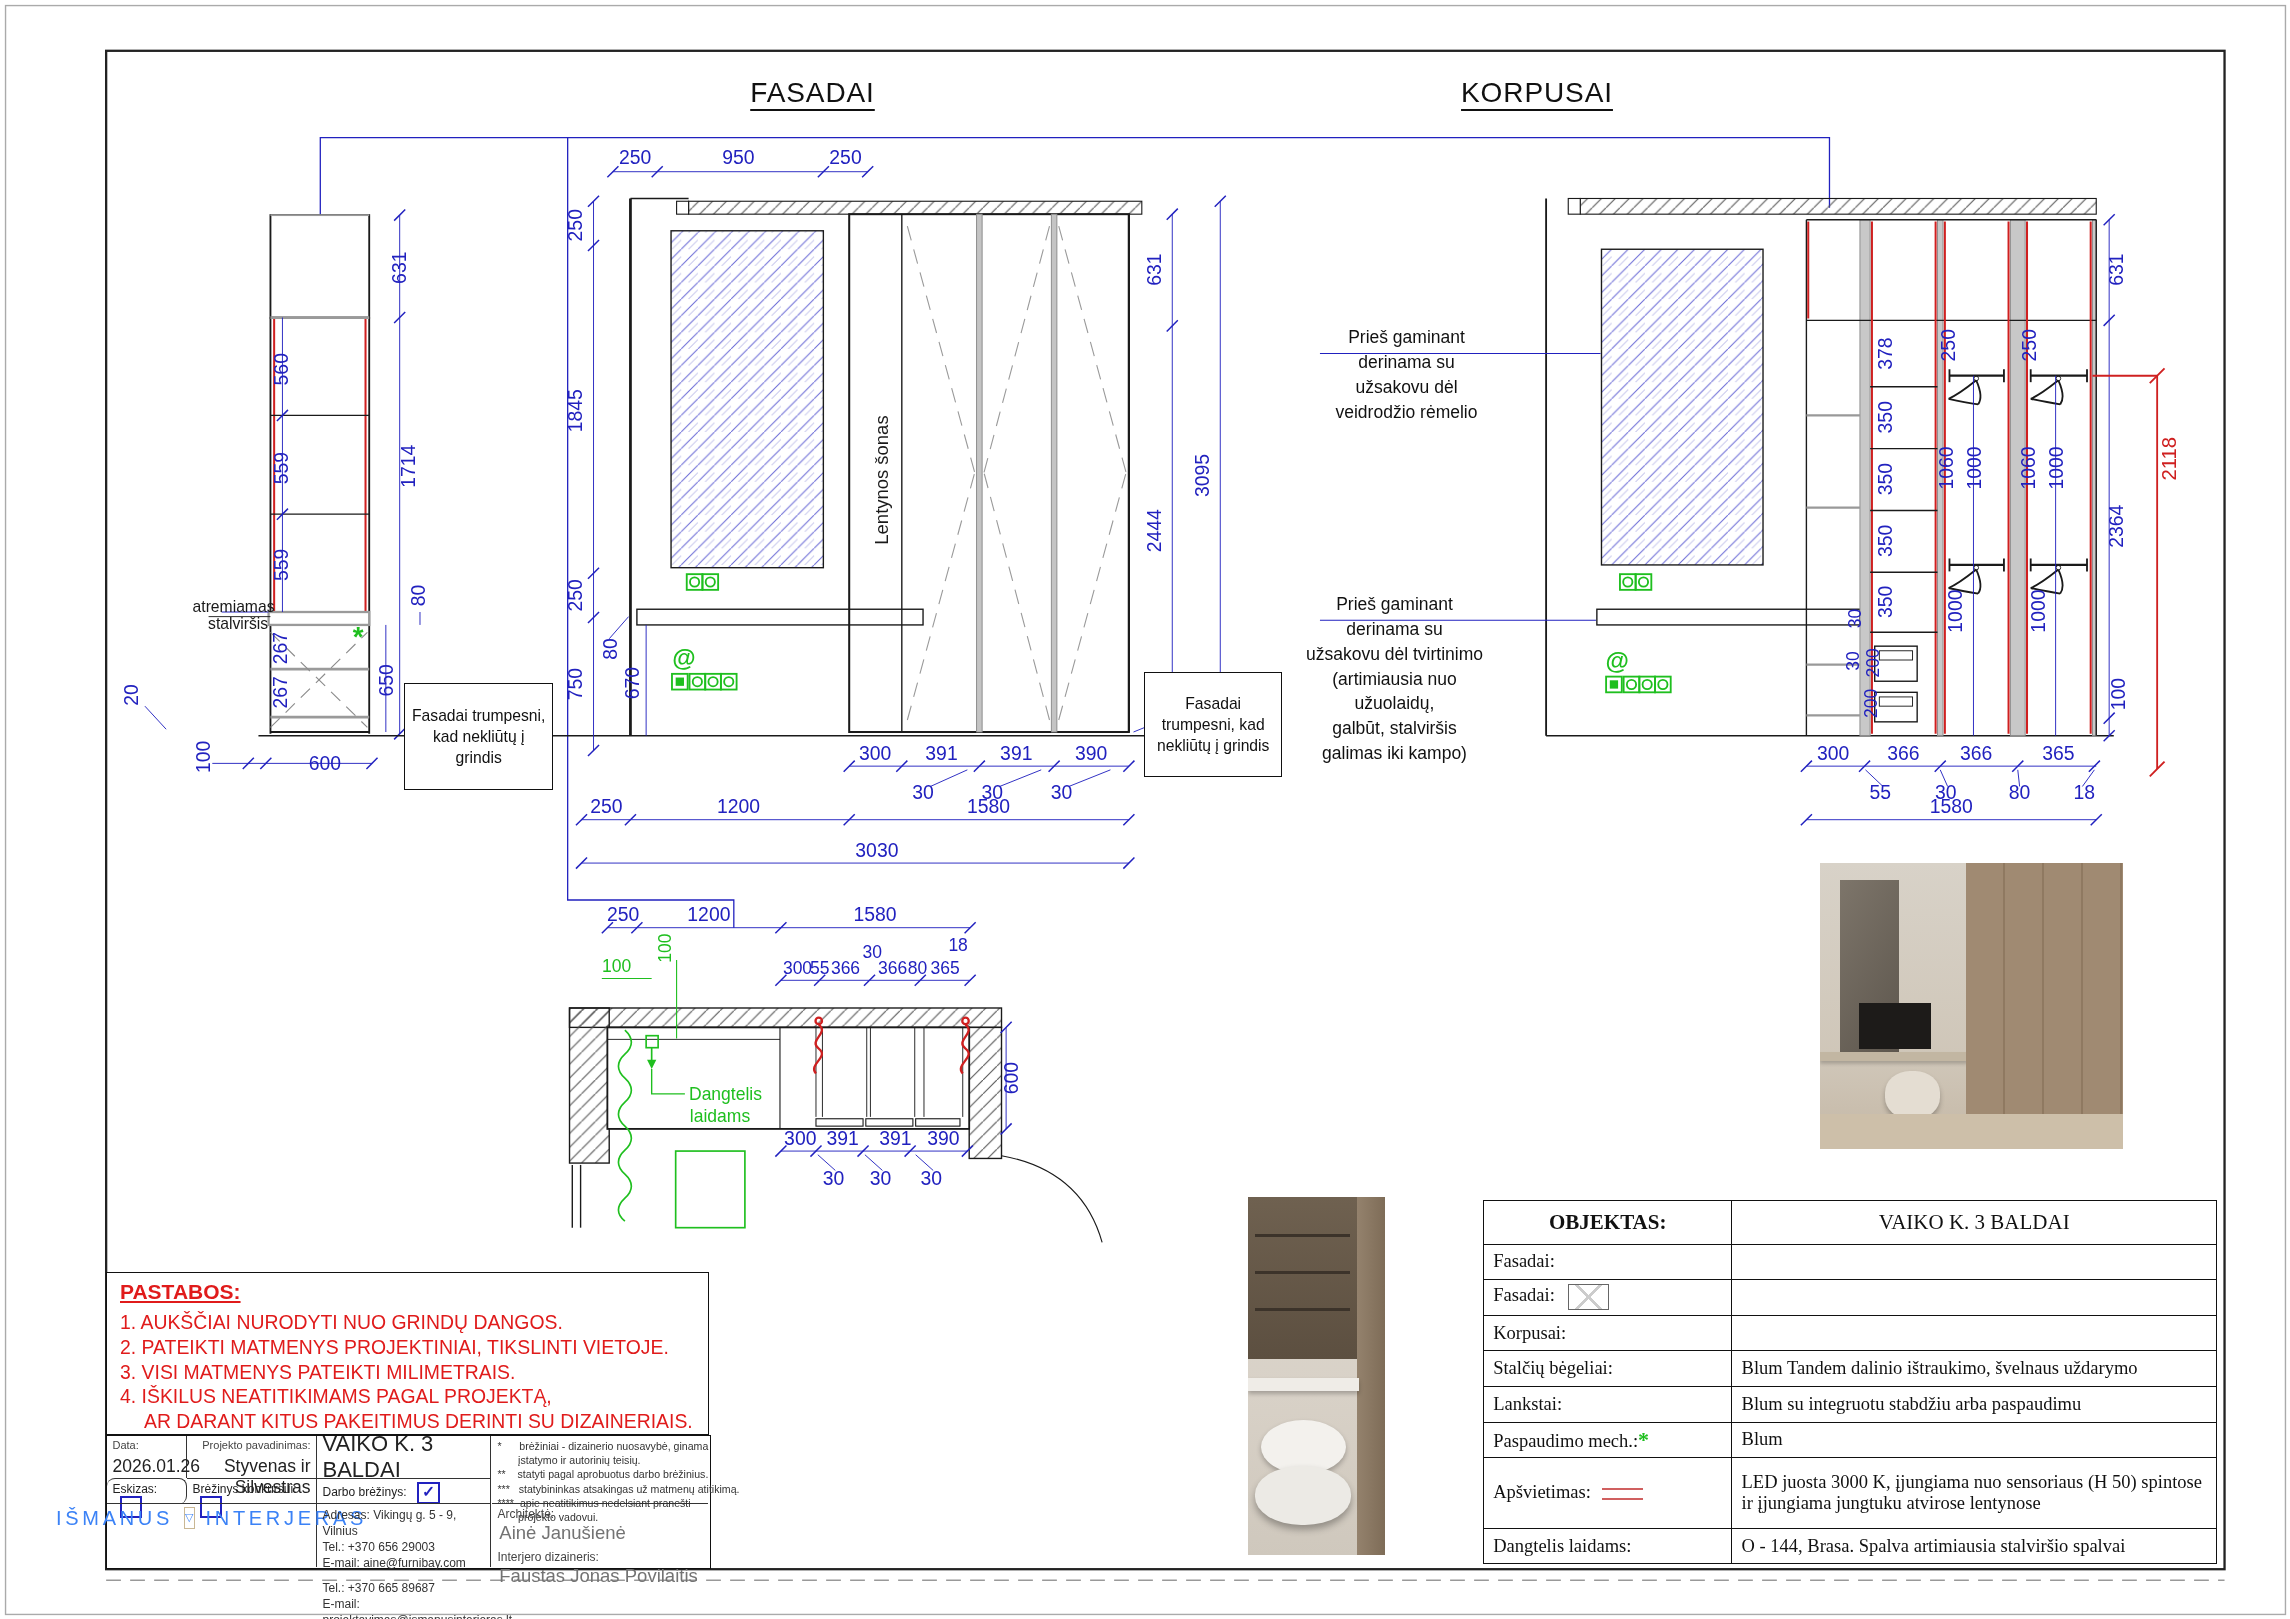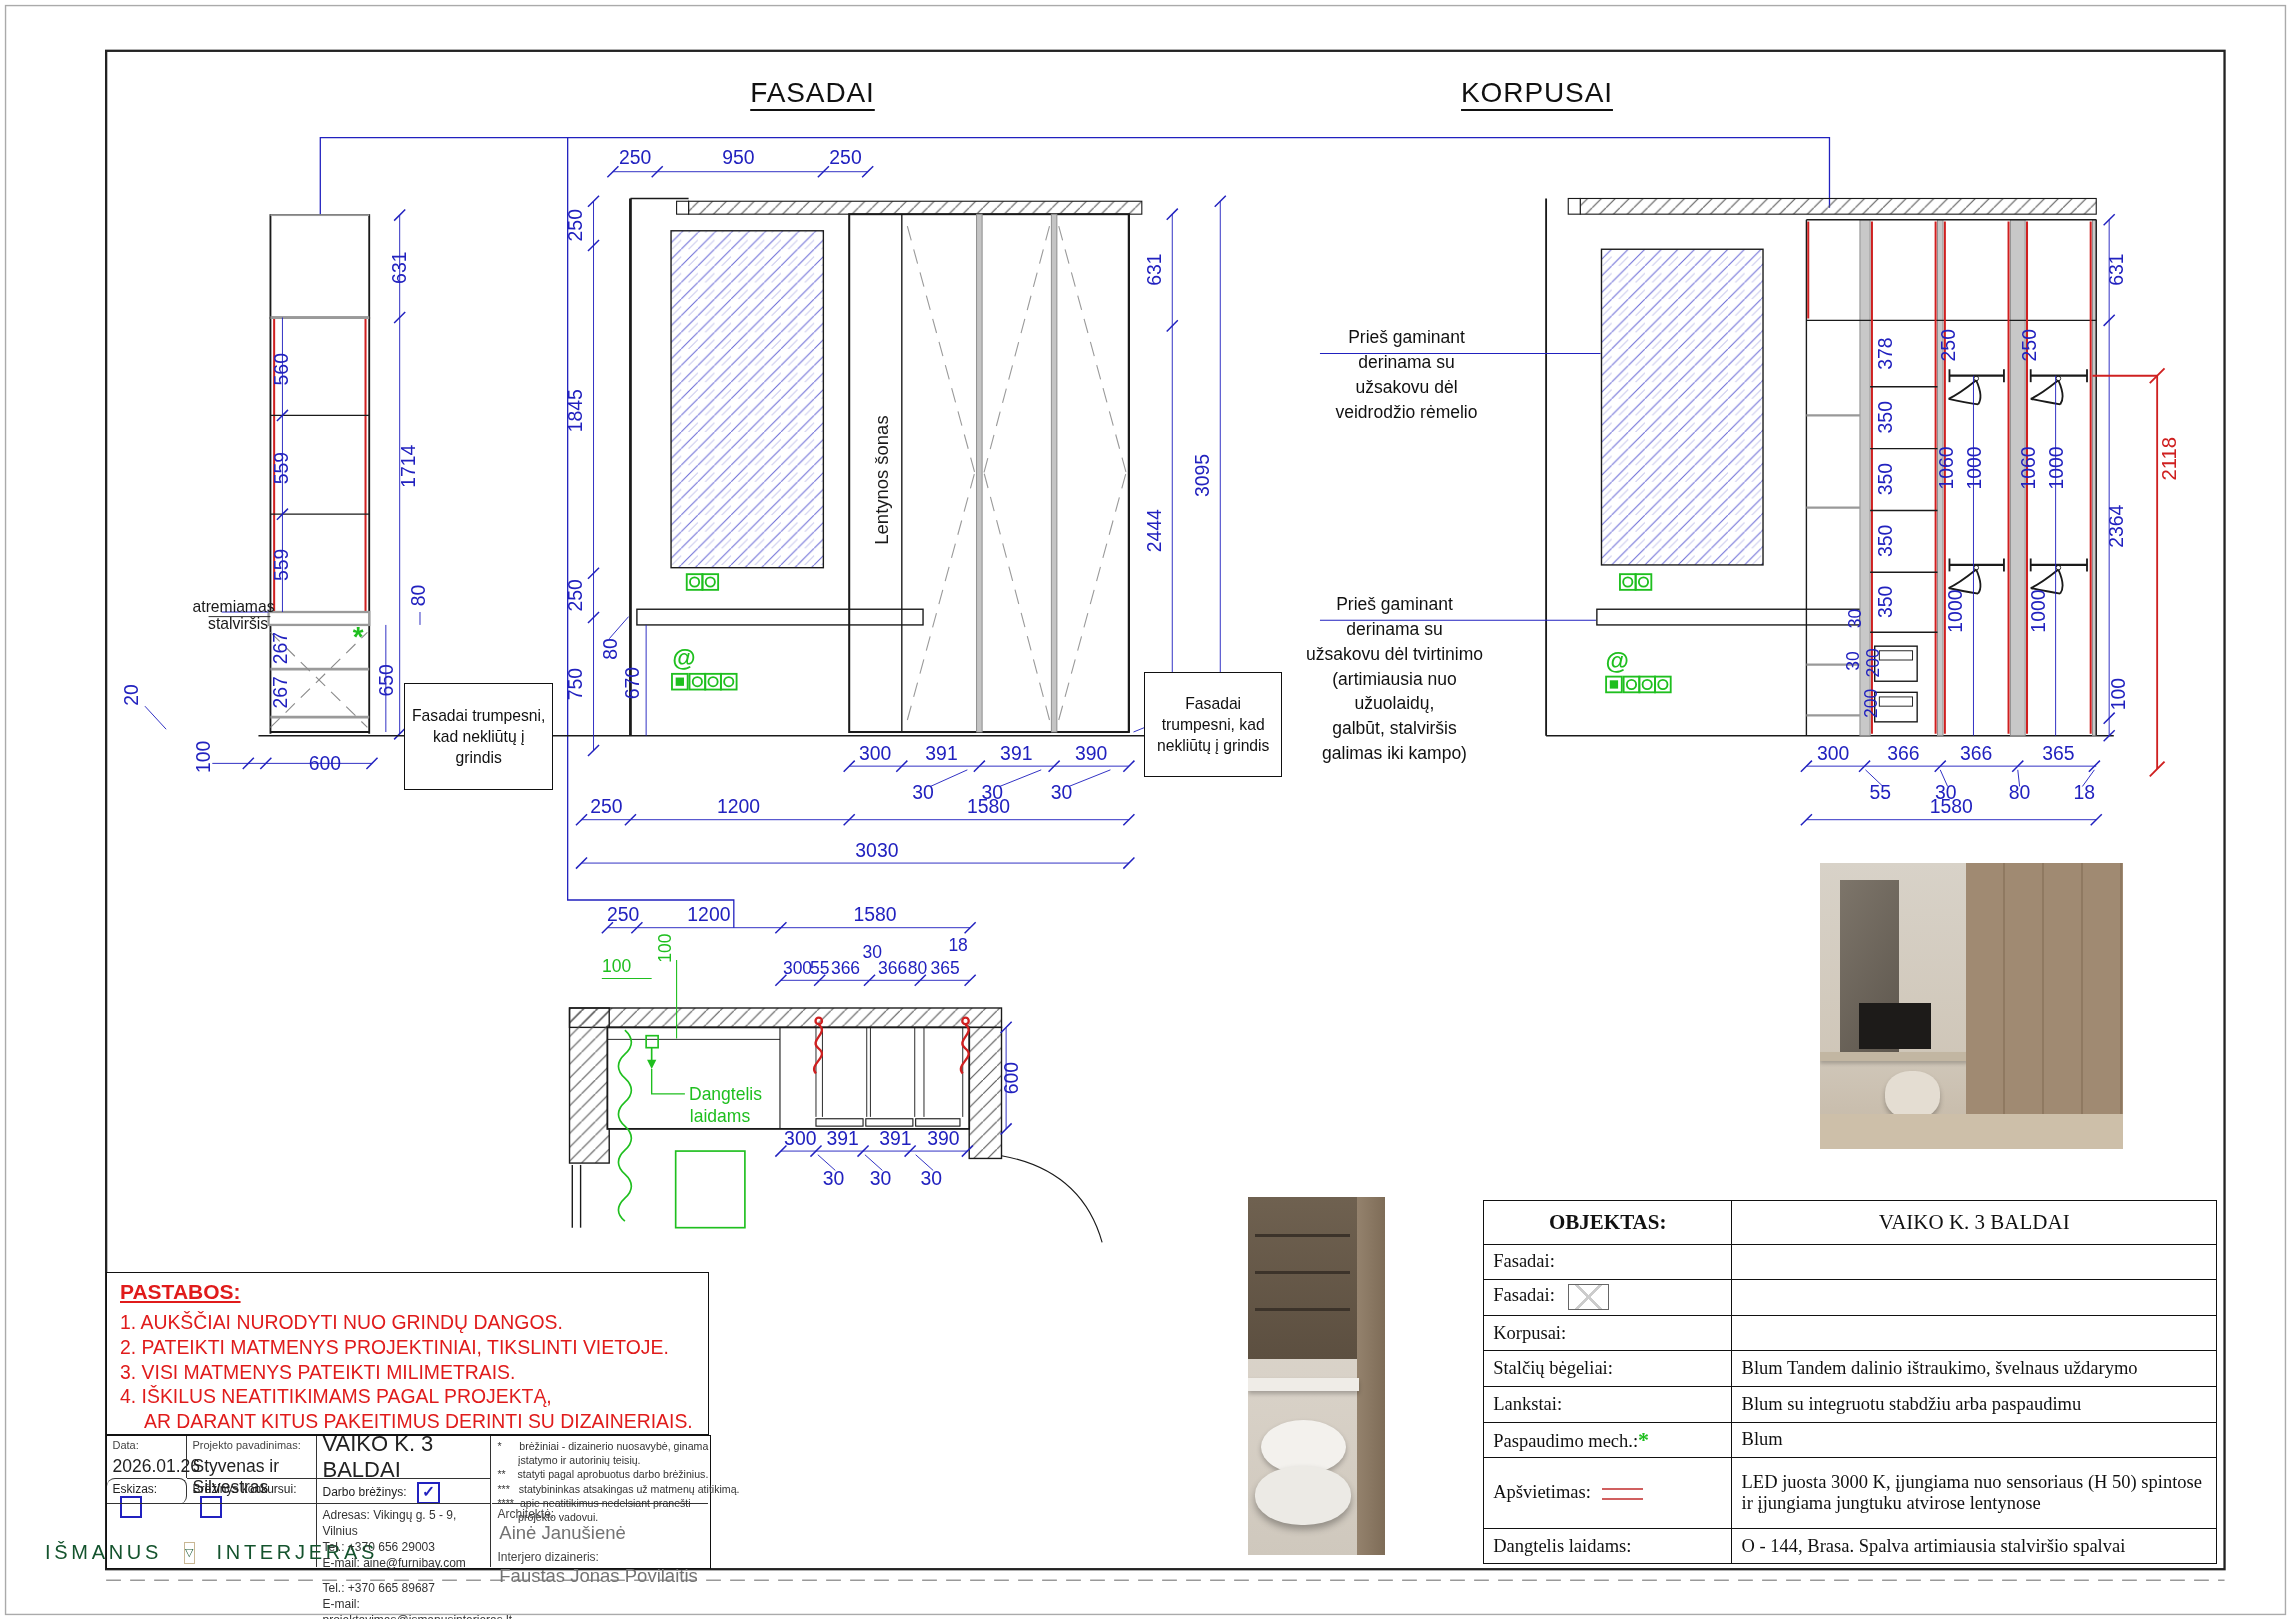--- a/index.html
+++ b/index.html
@@ -32,21 +32,21 @@
   .tblock{position:absolute;left:106px;top:1435px;width:605px;height:134px;border:1.8px solid #111;
     box-sizing:border-box;background:#fff;color:#222;}
   .tb-cell{position:absolute;box-sizing:border-box;border-right:0.9px solid #333;padding:2.8px 5.5px;}
   .tb-small{font-size:11px;color:#444;}
   .tb-val{font-size:17.5px;margin-top:5.5px;}
   .tb-title{font-size:22px;display:flex;align-items:center;justify-content:center;height:100%;}
   .tb-row2{border-top:0.9px solid #333;}
   .chk{display:inline-block;width:18.5px;height:18.5px;border:2.8px solid #2121bf;vertical-align:middle;
     margin-left:7.4px;text-align:center;line-height:16.6px;font-size:15.7px;color:#2121bf;font-weight:bold;background:#fff;}
   .footnotes{font-size:10.6px;line-height:1.35;color:#333;white-space:pre;}
-  .logo{color:#14532d;font-size:20px;letter-spacing:3.7px;display:flex;align-items:flex-end;gap:22px;justify-content:center;height:100%;}
+  .logo{color:#3b82f6;font-size:20px;letter-spacing:3.7px;display:flex;align-items:flex-start;gap:11px;justify-content:center;height:100%;}
   .logo .emb{display:inline-block;width:20px;height:20px;border:0.9px solid #c9b794;text-align:center;
     line-height:18.5px;font-size:11px;letter-spacing:0;}
   .contacts{font-size:12px;line-height:1.35;color:#333;}
   .contacts .gap{height:8.3px;}
   .arch{font-size:12px;color:#444;}
   .arch .nm{font-size:18.5px;color:#737373;margin:0.9px 0 6.5px 1.8px;}
   
   .spec{position:absolute;left:1483px;top:1200px;width:734px;border:1.8px solid #111;border-collapse:collapse;
     background:#fff;table-layout:fixed;}
   .spec td{border:0.9px solid #111;color:#111;font-size:18.5px;padding:1.8px 9.2px;vertical-align:middle;}
@@ -521,21 +521,21 @@
   <div>3. VISI MATMENYS PATEIKTI MILIMETRAIS.</div>
   <div>4. IŠKILUS NEATITIKIMAMS PAGAL PROJEKTĄ,</div>
   <div class="notes-indent">AR DARANT KITUS PAKEITIMUS DERINTI SU DIZAINERIAIS.</div>
 </div>
 
 <div class="tblock">
   <div class="tb-cell" style="left:0;top:0;width:80px;height:42px;">
     <div class="tb-small">Data:</div>
     <div class="tb-val">2026.01.26</div>
   </div>
-  <div class="tb-cell" style="left:80px;top:0;width:130px;height:42px;">
+  <div class="tb-cell" style="left:80px;top:0;width:130px;height:42px;text-align:right;">
     <div class="tb-small">Projekto pavadinimas:</div>
     <div class="tb-val">Styvenas ir Silvestras</div>
   </div>
   <div class="tb-cell" style="left:210px;top:0;width:174px;height:42px;">
     <div class="tb-title">VAIKO K. 3 BALDAI</div>
   </div>
   <div class="tb-cell tb-row2" style="left:0;top:42px;width:80px;height:26px;font-size:12px;border-radius:8px;">
     <span>Eskizas:</span>
     <span class="chk"></span>
   </div>

